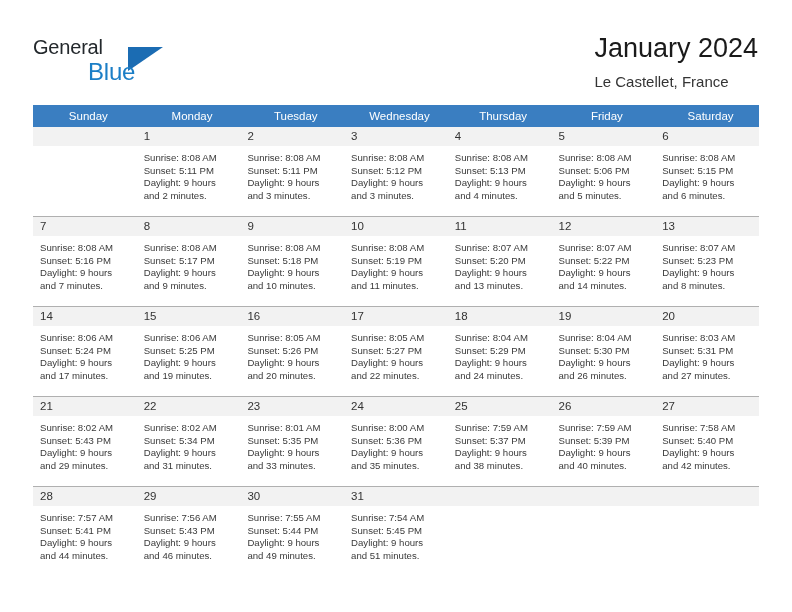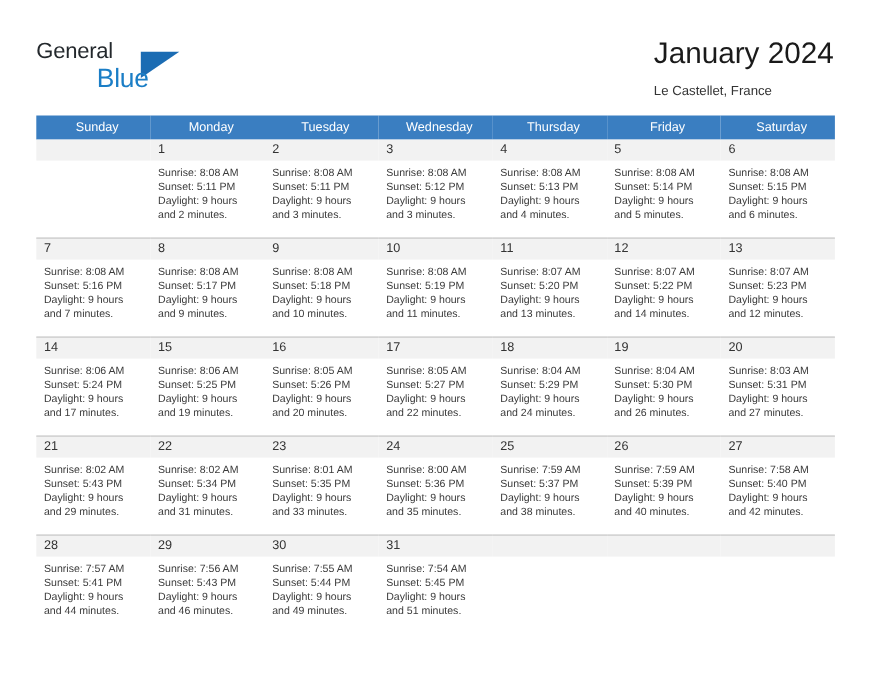--- a/index.html
+++ b/index.html
@@ -70,21 +70,21 @@
     top: 32px;
   }
   .cal-title {
     font-size: 27px;
     color: #1a1a1a;
     line-height: 32px;
     white-space: nowrap;
   }
   .cal-subtitle {
     margin-top: 9px;
-    font-size: 12px;
+    font-size: 15px;
     color: #343434;
     line-height: 18px;
     white-space: nowrap;
   }
 
   
   .calendar {
     position: absolute;
     left: 33px;
     top: 105px;
@@ -228,21 +228,21 @@
             <div>Daylight: 9 hours</div>
             <div>and 4 minutes.</div>
           </div>
         </div>
           </td>
         <td>
             <div class="daycell">
           <div class="daynum-band">5</div>
           <div class="details">
             <div>Sunrise: 8:08 AM</div>
-            <div>Sunset: 5:14 PM</div>
+            <div>Sunset: 5:06 PM</div>
             <div>Daylight: 9 hours</div>
             <div>and 5 minutes.</div>
           </div>
         </div>
           </td>
         <td>
             <div class="daycell">
           <div class="daynum-band">6</div>
           <div class="details">
             <div>Sunrise: 8:08 AM</div>
@@ -321,21 +321,21 @@
           </div>
         </div>
           </td>
         <td>
             <div class="daycell">
           <div class="daynum-band">13</div>
           <div class="details">
             <div>Sunrise: 8:07 AM</div>
             <div>Sunset: 5:23 PM</div>
             <div>Daylight: 9 hours</div>
-            <div>and 12 minutes.</div>
+            <div>and 8 minutes.</div>
           </div>
         </div>
           </td>
       </tr>
 
       <tr class="week-row">
         <td>
             <div class="daycell">
           <div class="daynum-band">14</div>
           <div class="details">

